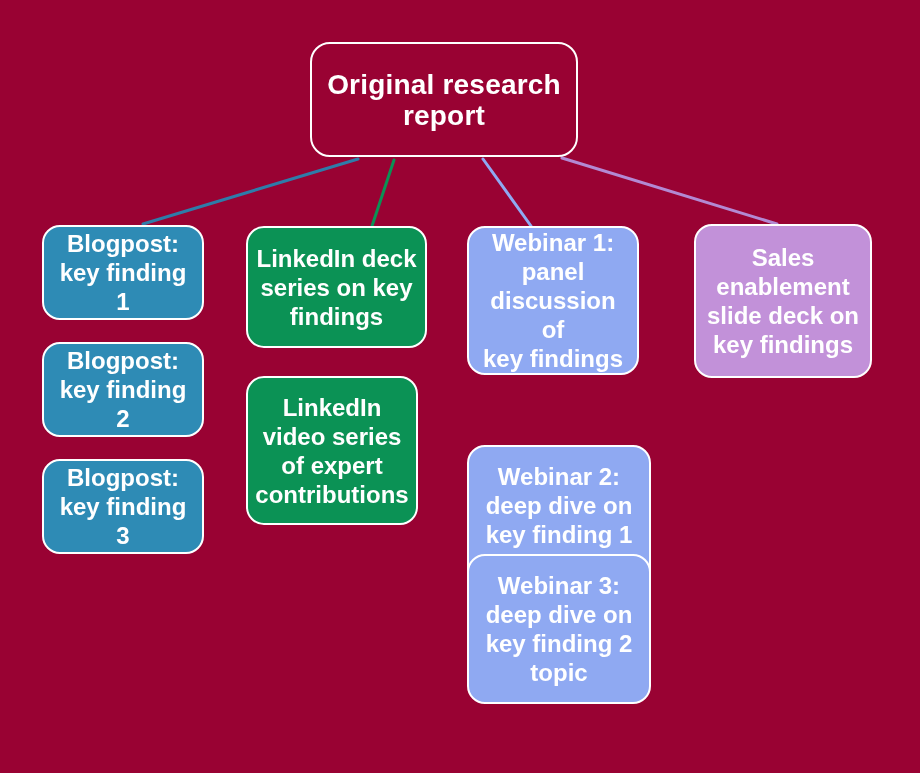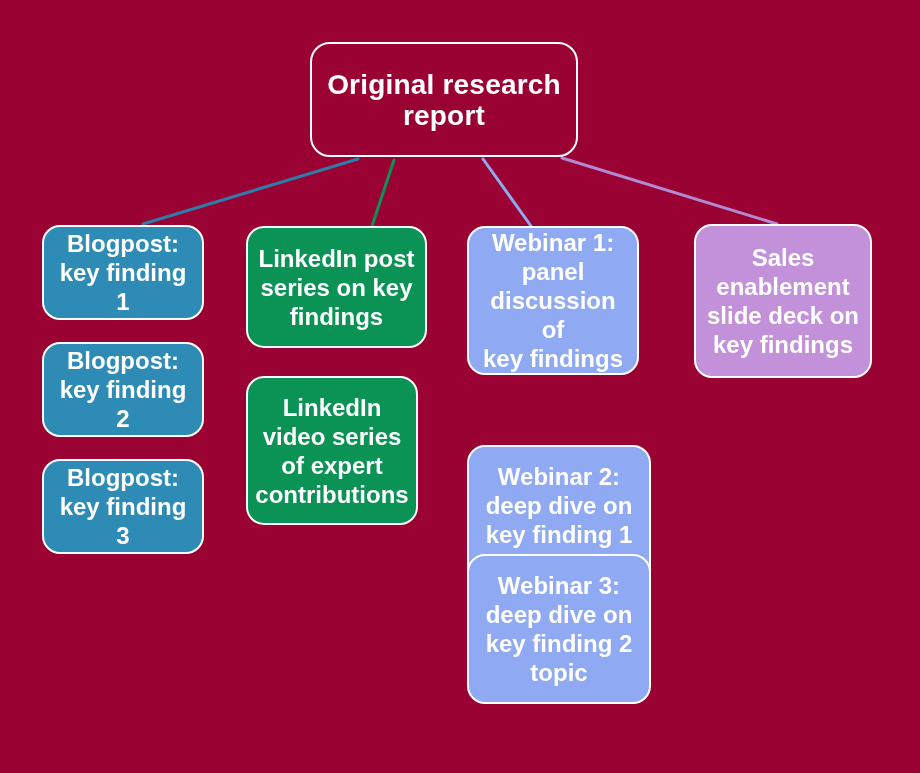--- a/index.html
+++ b/index.html
@@ -61,21 +61,21 @@
 
   <div class="node" style="left: 42px; top: 225px; width: 162px; height: 95px; background-color: rgb(46, 139, 181);">Blogpost:
 key finding 1</div>
 
   <div class="node" style="left: 42px; top: 342px; width: 162px; height: 95px; background-color: rgb(46, 139, 181);">Blogpost:
 key finding 2</div>
 
   <div class="node" style="left: 42px; top: 459px; width: 162px; height: 95px; background-color: rgb(46, 139, 181);">Blogpost:
 key finding 3</div>
 
-  <div class="node" style="left: 246px; top: 226px; width: 181px; height: 122px; background-color: rgb(11, 146, 85);">LinkedIn post
+  <div class="node" style="left: 246px; top: 226px; width: 181px; height: 122px; background-color: rgb(11, 146, 85);">LinkedIn deck
 series on key
 findings</div>
 
   <div class="node" style="left: 246px; top: 376px; width: 172px; height: 149px; background-color: rgb(11, 146, 85);">LinkedIn
 video series
 of expert
 contributions</div>
 
   <div class="node" style="left: 467px; top: 226px; width: 172px; height: 149px; background-color: rgb(143, 169, 242);">Webinar 1:
 panel

